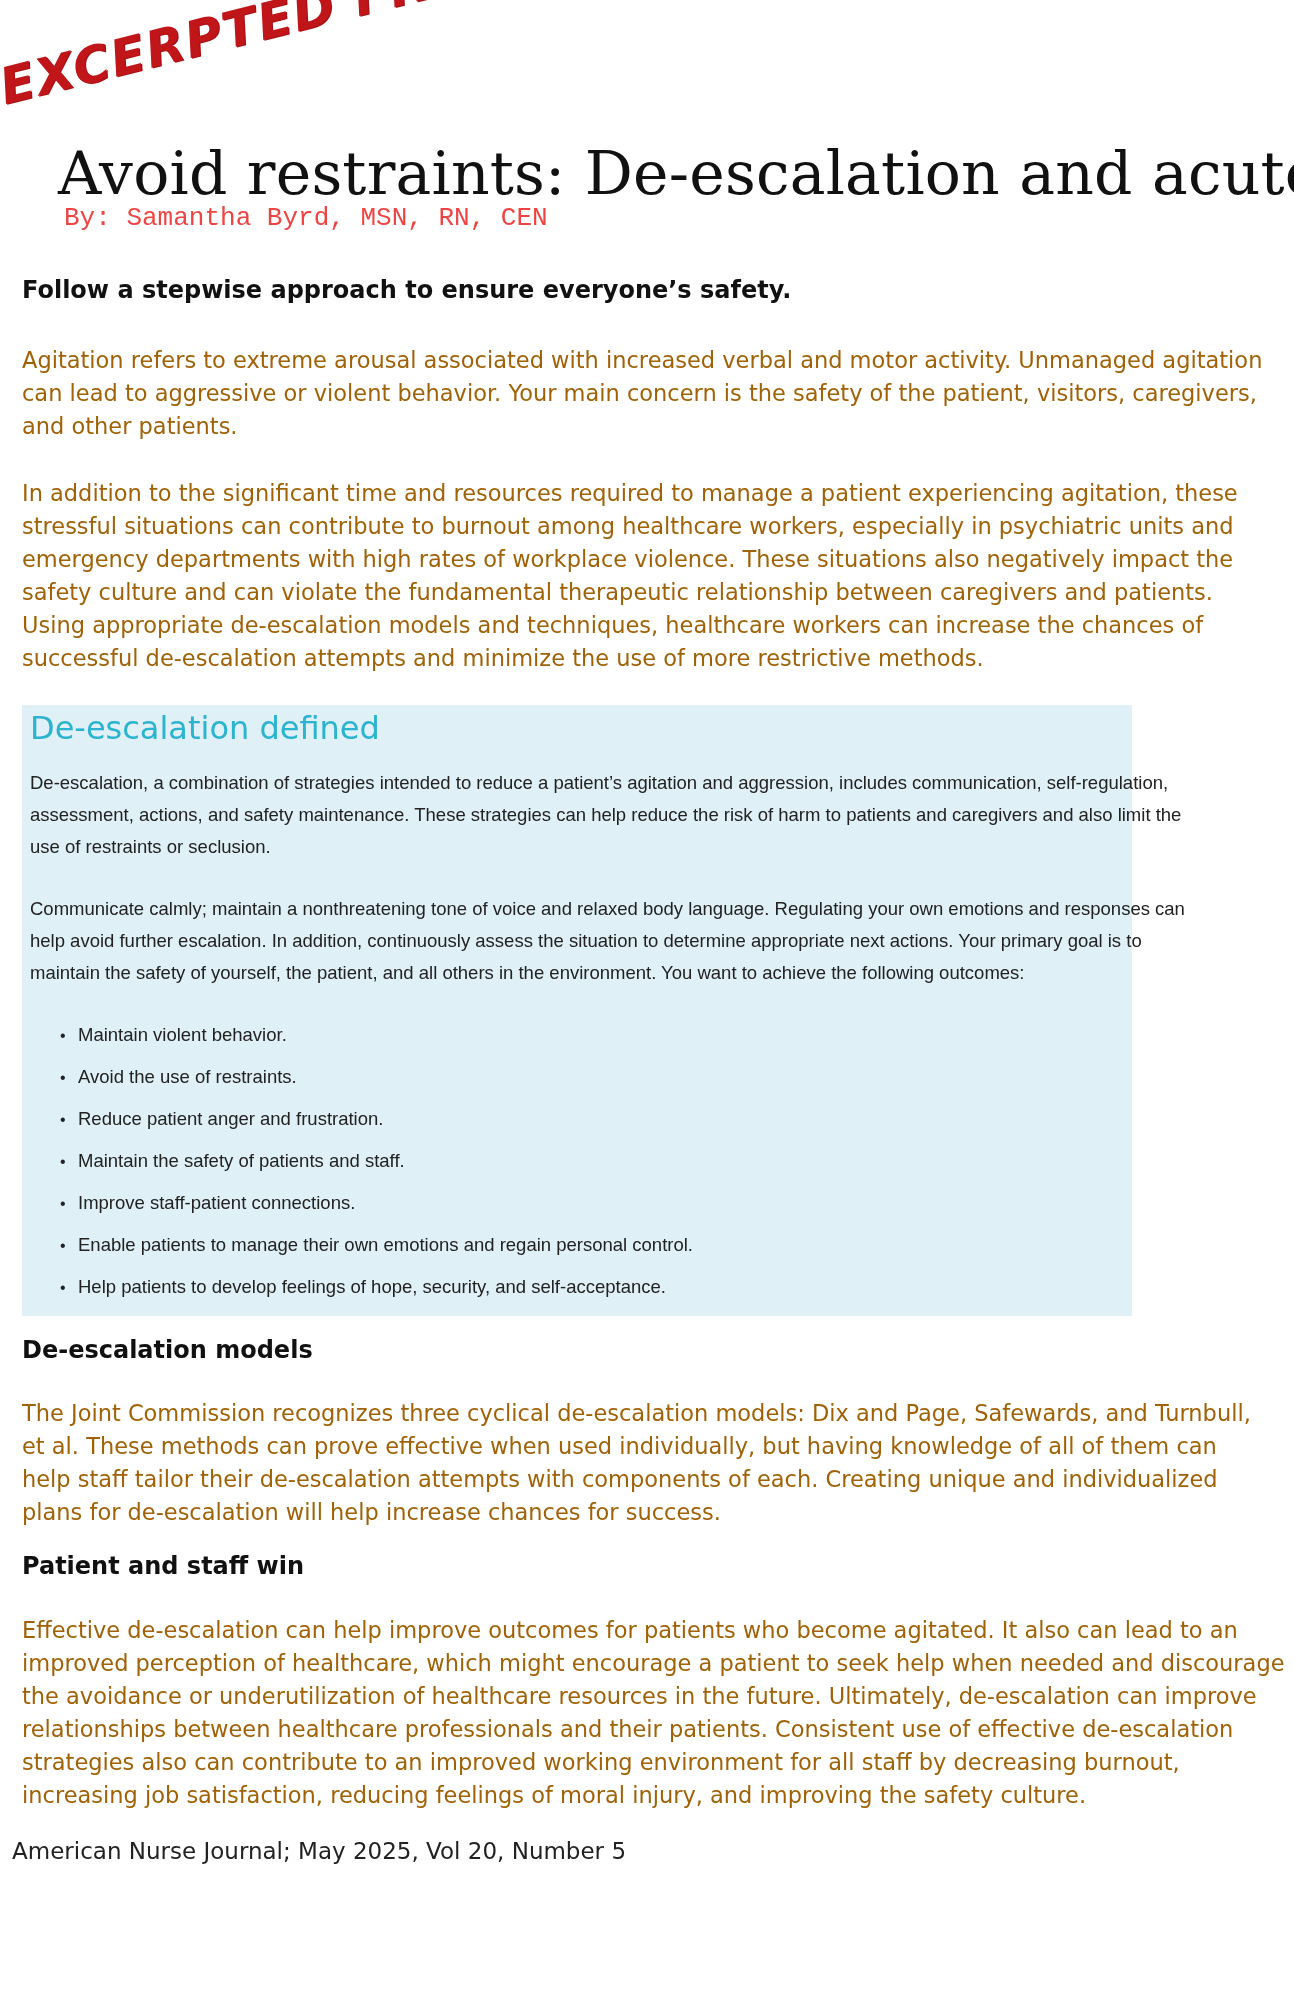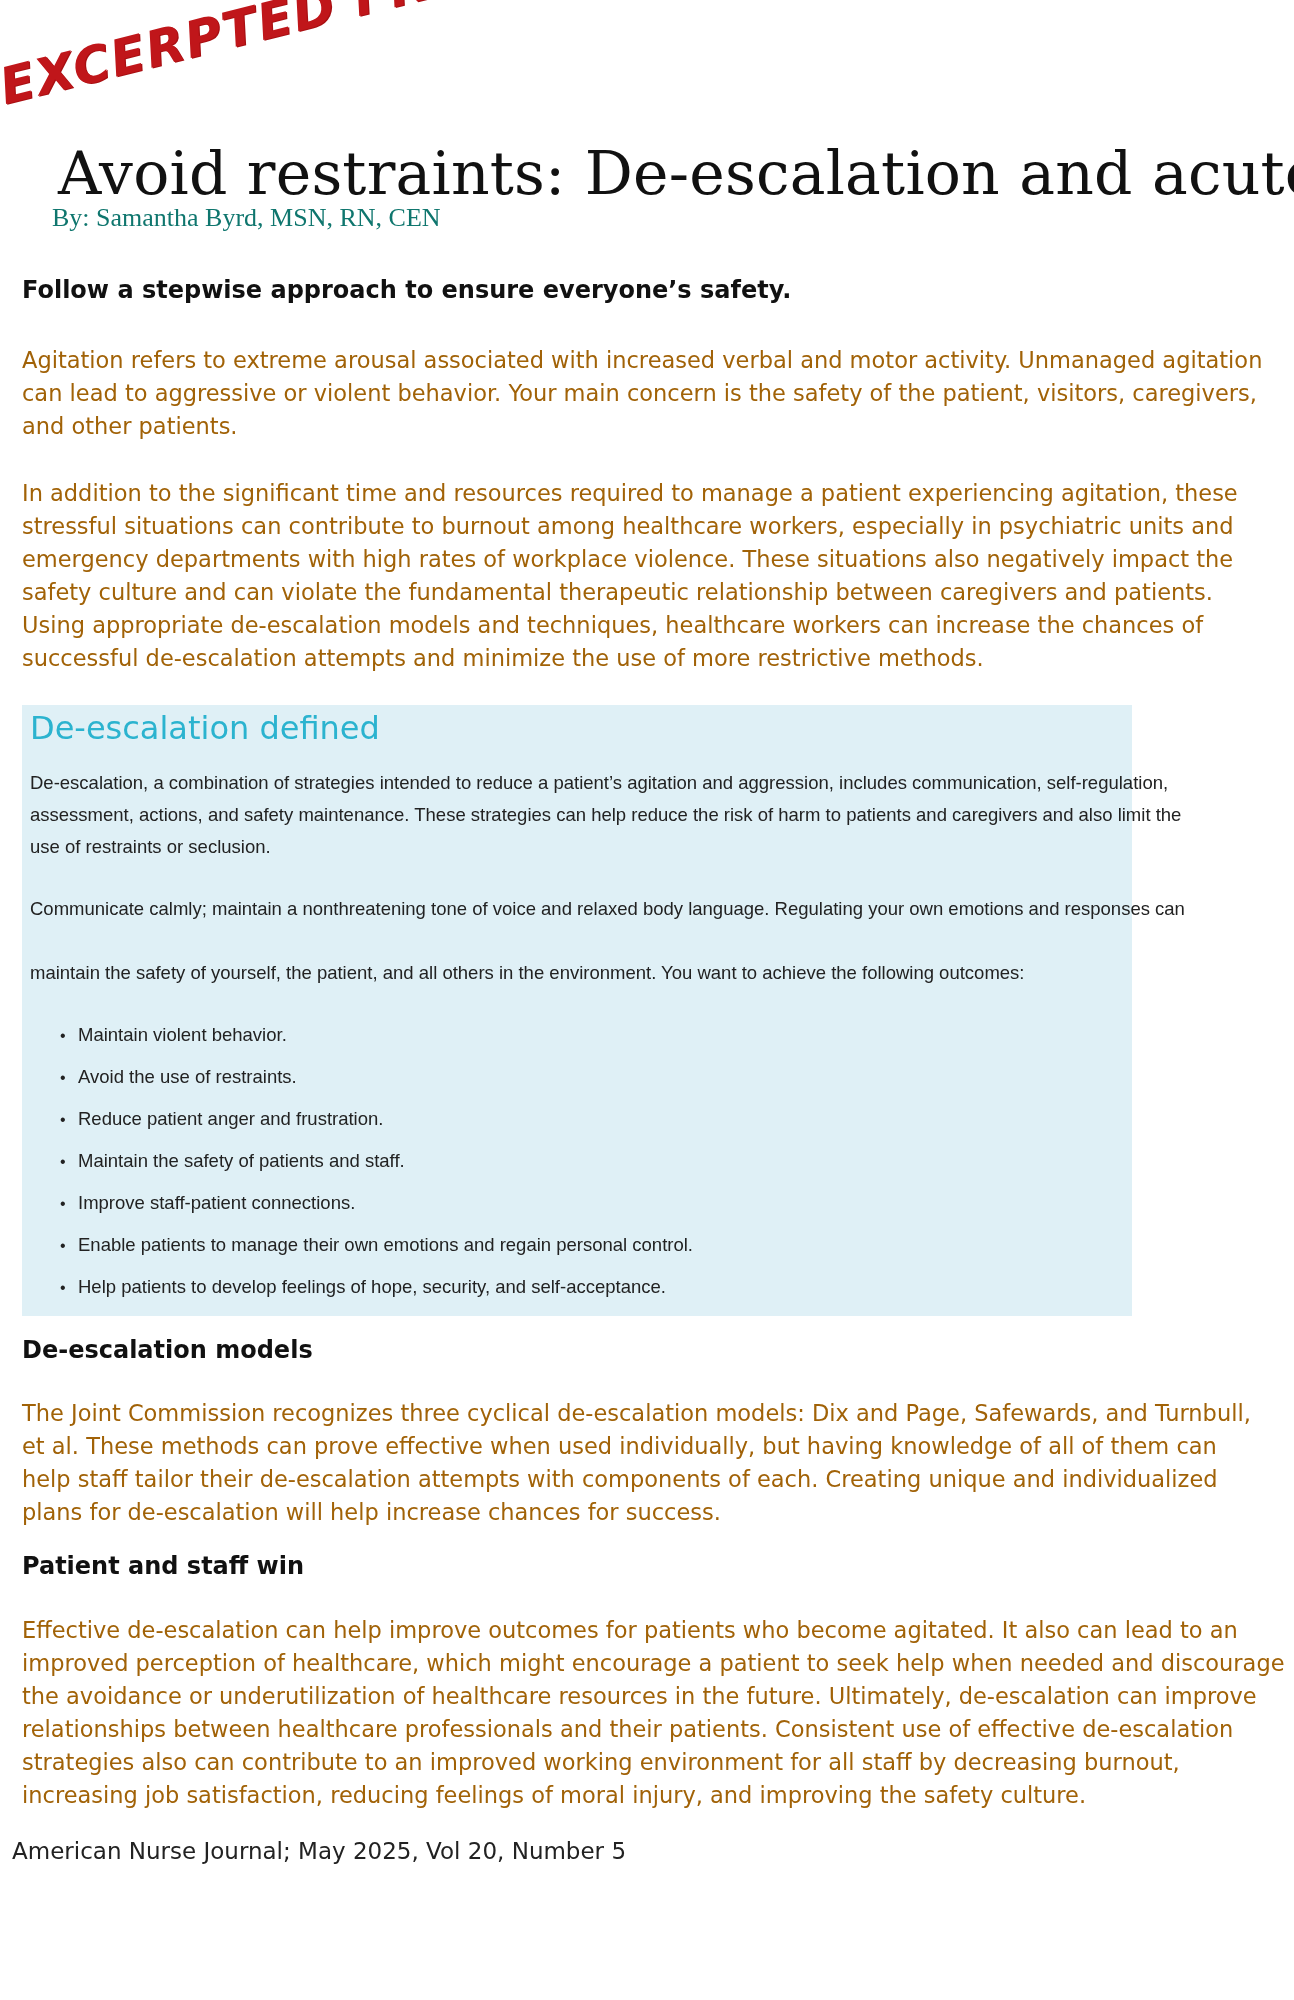--- a/index.html
+++ b/index.html
@@ -11,22 +11,22 @@
     transform:rotate(-14deg); transform-origin:left bottom;
     font-style:italic; white-space:nowrap;
     text-shadow: 1px 1px 0 #a80f12;
   }
   .title {
     position:absolute; left:42px; top:138px;
     font-family:"DejaVu Serif", serif; font-size:60px; color:#111;
     white-space:nowrap; letter-spacing:0.2px;margin-left:16px;
   }
   .byline {
-    position:absolute; left:52px; top:203px;
-    font-family:Liberation Serif, serif; font-size:26px; color:#0f766e; white-space:nowrap;
+    position:absolute; left:64px; top:203px;
+    font-family:Liberation Mono, monospace; font-size:26px; color:#ef4444; white-space:nowrap;
   }
   .sans { font-family:"DejaVu Sans", sans-serif; color:#a16207; }
   .line { position:absolute; left:22px; white-space:nowrap; font-size:22.5px; }
   .bold { font-weight:bold; font-size:24px; color:#111; }
   .box {
     position:absolute; left:22px; top:705px; width:1110px; height:611px;
     background:#dff0f6;
   }
   .box-heading {
     position:absolute; left:8px; top:4px;
@@ -71,20 +71,21 @@
 </div>
 
 <div class="box">
   <div class="box-heading">De-escalation defined</div>
 
   <div class="bline" style="top:99px;">assessment, actions, and safety maintenance. These strategies can help reduce the risk of harm to patients and caregivers and also limit the</div>
   <div class="bline" style="top:67px;">De-escalation, a combination of strategies intended to reduce a patient’s agitation and aggression, includes communication, self-regulation,</div>
   <div class="bline" style="top:131px;">use of restraints or seclusion.</div>
 
   <div class="bline" style="top:193px;">Communicate calmly; maintain a nonthreatening tone of voice and relaxed body language. Regulating your own emotions and responses can</div>
+  <div class="bline" style="top:225px;">help avoid further escalation. In addition, continuously assess the situation to determine appropriate next actions. Your primary goal is to</div>
   <div class="bline" style="top:257px;">maintain the safety of yourself, the patient, and all others in the environment. You want to achieve the following outcomes:</div>
 
   <div>
     <div class="bullet" style="top:319px;"><span class="dot">•</span><span>Maintain violent behavior.</span></div>
     <div class="bullet" style="top:361px;"><span class="dot">•</span><span>Avoid the use of restraints.</span></div>
     <div class="bullet" style="top:403px;"><span class="dot">•</span><span>Reduce patient anger and frustration.</span></div>
     <div class="bullet" style="top:445px;"><span class="dot">•</span><span>Maintain the safety of patients and staff.</span></div>
     <div class="bullet" style="top:487px;"><span class="dot">•</span><span>Improve staff-patient connections.</span></div>
     <div class="bullet" style="top:529px;"><span class="dot">•</span><span>Enable patients to manage their own emotions and regain personal control.</span></div>
     <div class="bullet" style="top:571px;"><span class="dot">•</span><span>Help patients to develop feelings of hope, security, and self-acceptance.</span></div>

